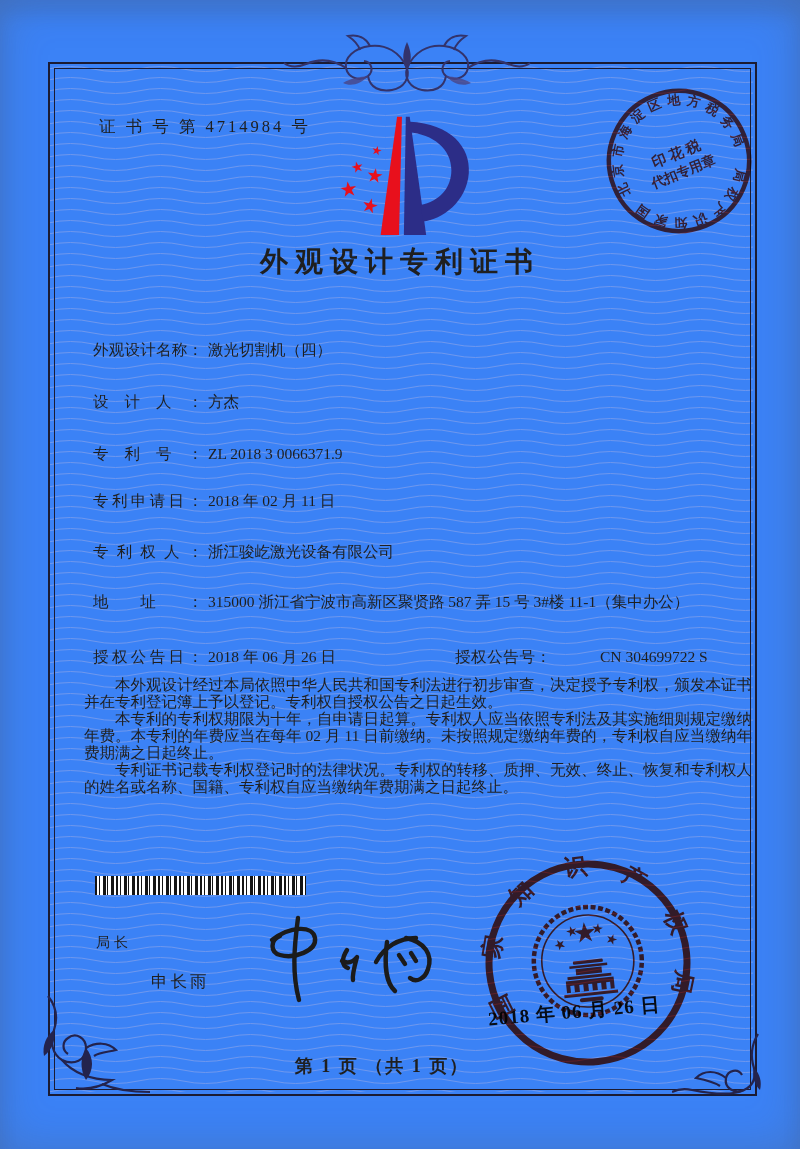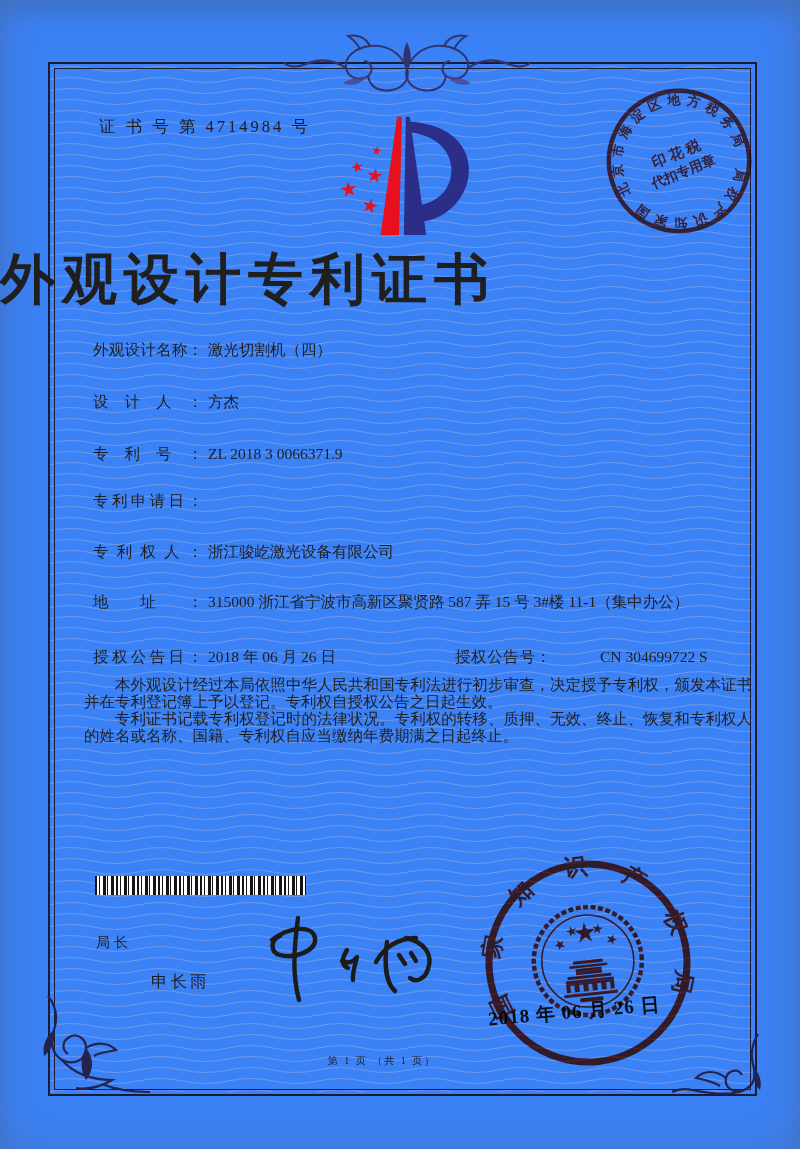--- a/index.html
+++ b/index.html
@@ -3,33 +3,33 @@
 <meta charset="utf-8">
 <style>
   html,body{margin:0;padding:0;}
   body{width:800px;height:1149px;background:#e8e6e2;font-family:"Liberation Serif","DejaVu Serif",serif;color:#1f1f1f;overflow:hidden;}
   .page{position:absolute;left:0;top:0;width:800px;height:1149px;background:#3b82f6;
         box-shadow:inset 0 0 46px rgba(90,85,80,.28), inset 0 14px 18px rgba(60,60,70,.12);}
   .frame{position:absolute;left:48px;top:62px;width:705px;height:1030px;border:2.5px solid #1b1b33;}
   .frame::before{content:"";position:absolute;inset:4px;border:1.5px solid #1b1b33;}
   .abs{position:absolute;}
   .certno{left:99px;top:116px;font-size:16.5px;letter-spacing:3px;}
-  .title{left:0;top:243px;width:800px;text-align:left;font-size:55px;font-weight:600;letter-spacing:7px;}
+  .title{left:0;top:243px;width:800px;text-align:center;font-size:28px;font-weight:600;letter-spacing:7px;}
   .frow{position:absolute;left:93px;right:52px;display:flex;font-size:15.5px;line-height:24px;}
   .lab{flex:0 0 110px;text-align:justify;text-align-last:justify;white-space:nowrap;}
   .val{flex:1;margin-left:5px;}
   .grantno{position:absolute;left:362px;top:0;display:flex;width:300px;gap:44px;}
   .grantno .lab{flex:0 0 96px;}
   .paras{left:84px;top:676px;width:668px;}
   .paras p{margin:0;font-size:15.5px;line-height:17px;text-align:justify;text-indent:31px;}
   .barcode{left:95px;top:876px;width:211px;height:19px;
     background:repeating-linear-gradient(90deg,#141414 0 2px,#fff 2px 4px,#141414 4px 5px,#fff 5px 8px,#141414 8px 11px,#fff 11px 12px,#141414 12px 13px,#fff 13px 16px,#141414 16px 19px,#fff 19px 21px);}
   .signer-title{left:96px;top:934px;font-size:14px;letter-spacing:4px;font-family:"Liberation Sans","DejaVu Sans",sans-serif;text-align:right;}
   .signer-name{left:107px;top:971px;font-size:16.5px;letter-spacing:3px;font-family:"Liberation Sans","DejaVu Sans",sans-serif;margin-left:44px;}
-  .footer{left:0;top:1054px;width:764px;text-align:center;font-size:10px;letter-spacing:2px;}
+  .footer{left:0;top:1054px;width:764px;text-align:center;font-size:18px;letter-spacing:2px;font-weight:bold;}
   .sealdate{left:488px;top:999px;font-size:19px;font-weight:bold;letter-spacing:1px;color:#161616;transform:rotate(-5deg);mix-blend-mode:multiply;}
   svg{position:absolute;}
   .stamp{mix-blend-mode:multiply;}
 </style>
 </head>
 <body>
 
 <div class="page">
 
   <svg width="705" height="1029" style="left:48px;top:63px">
@@ -126,40 +126,42 @@
   <div class="frow" style="top:390px">
     <span class="lab">设计人：</span>
     <span class="val">方杰</span>
   </div>
   <div class="frow" style="top:442px">
     <span class="lab">专利号：</span>
     <span class="val">ZL 2018 3 0066371.9</span>
   </div>
   <div class="frow" style="top:489px">
     <span class="lab">专利申请日：</span>
+    <span class="val">2018 年 02 月 11 日</span>
   </div>
   <div class="frow" style="top:540px">
     <span class="lab">专利权人：</span>
     <span class="val">浙江骏屹激光设备有限公司</span>
   </div>
   <div class="frow" style="top:590px">
     <span class="lab">地址：</span>
     <span class="val">315000 浙江省宁波市高新区聚贤路 587 弄 15 号 3#楼 11-1（集中办公）</span>
   </div>
   <div class="frow" style="top:645px">
     <span class="lab">授权公告日：</span>
     <span class="val">2018 年 06 月 26 日</span>
     <span class="grantno">
       <span class="lab">授权公告号：</span>
       <span class="val">CN 304699722 S</span>
     </span>
   </div>
 
   <div class="abs paras">
     <p>本外观设计经过本局依照中华人民共和国专利法进行初步审查，决定授予专利权，颁发本证书并在专利登记簿上予以登记。专利权自授权公告之日起生效。</p>
+    <p>本专利的专利权期限为十年，自申请日起算。专利权人应当依照专利法及其实施细则规定缴纳年费。本专利的年费应当在每年 02 月 11 日前缴纳。未按照规定缴纳年费的，专利权自应当缴纳年费期满之日起终止。</p>
     <p>专利证书记载专利权登记时的法律状况。专利权的转移、质押、无效、终止、恢复和专利权人的姓名或名称、国籍、专利权自应当缴纳年费期满之日起终止。</p>
   </div>
 
   <div class="abs barcode"></div>
 
   <div class="abs signer-title">局长</div>
   <div class="abs signer-name">申长雨</div>
 
   <svg width="230" height="110" viewBox="0 0 230 110" style="left:210px;top:898px">
     <g stroke="#1b1b1b" stroke-width="4.4" fill="none" stroke-linecap="round" stroke-linejoin="round">

